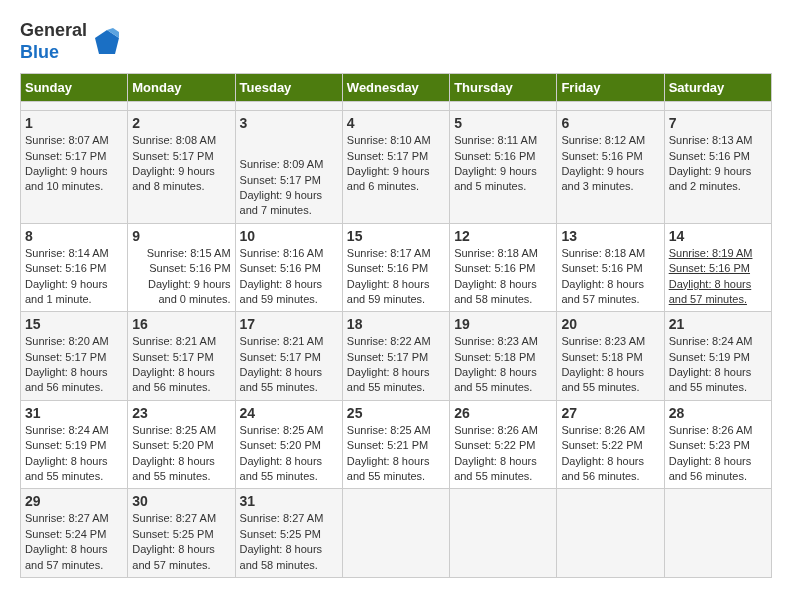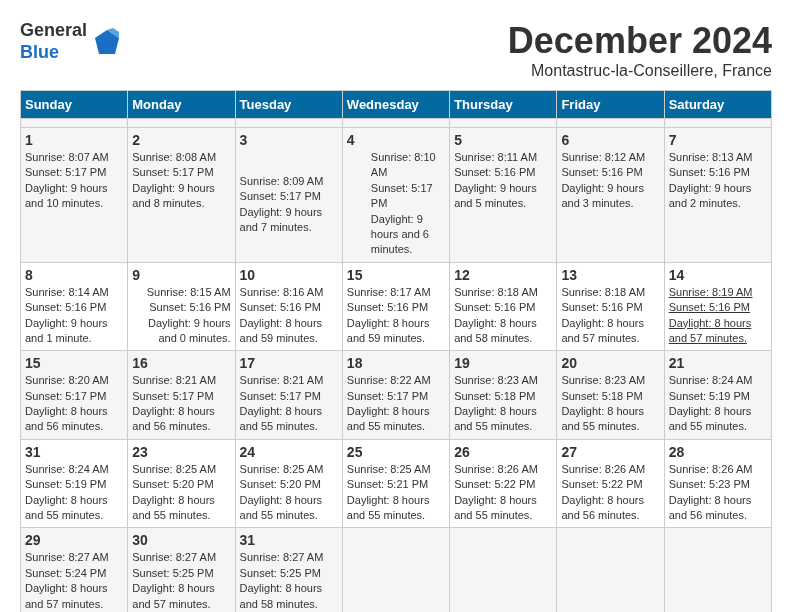--- a/index.html
+++ b/index.html
@@ -44,21 +44,21 @@
     .location {
       font-size: 16px;
       color: #333;
     }
     table {
       width: 100%;
       border-collapse: collapse;
       font-size: 11px;
     }
     thead th {
-      background-color: #0369a1;
+      background-color: #4d7c0f;
       color: #fff;
       padding: 6px 4px;
       text-align: left;
       font-size: 13px;
       font-weight: bold;
       border: 1px solid #ccc;
     }
     tbody tr {
       border: 1px solid #ccc;
     }
@@ -98,24 +98,20 @@
       <div class="logo-text">
         <span class="general">General</span><br>
         <span class="blue">Blue</span>
       </div>
     </div>
     <svg class="logo-icon" viewBox="0 0 32 32">
       <polygon points="8,28 24,28 28,12 16,4 4,12" fill="#1a6fc4"></polygon>
       <polygon points="16,4 28,12 28,6 22,2" fill="#5ba3e0"></polygon>
     </svg>
   </div>
-  <div class="title-area">
-    <div class="month-title">December 2024</div>
-    <div class="location">Montastruc-la-Conseillere, France</div>
-  </div>
 </div>
 
 <table>
   <thead>
     <tr id="header-row">
         <th>Sunday</th>
         <th>Monday</th>
         <th>Tuesday</th>
         <th>Wednesday</th>
         <th>Thursday</th>
@@ -147,21 +143,21 @@
 Daylight: 9 hours and 8 minutes.</div>
         </td>
         <td>
           <span class="day-num">3</span>
           <div class="day-info" style="white-space: pre-line; margin-top: 26px;">Sunrise: 8:09 AM
 Sunset: 5:17 PM
 Daylight: 9 hours and 7 minutes.</div>
         </td>
         <td>
           <span class="day-num">4</span>
-          <div class="day-info" style="white-space: pre-line; margin-left: 24px;">Sunrise: 8:10 AM
+          <div class="day-info" style="white-space: pre-line;">Sunrise: 8:10 AM
 Sunset: 5:17 PM
 Daylight: 9 hours and 6 minutes.</div>
         </td>
         <td>
           <span class="day-num">5</span>
           <div class="day-info" style="white-space: pre-line;">Sunrise: 8:11 AM
 Sunset: 5:16 PM
 Daylight: 9 hours and 5 minutes.</div>
         </td>
         <td>

